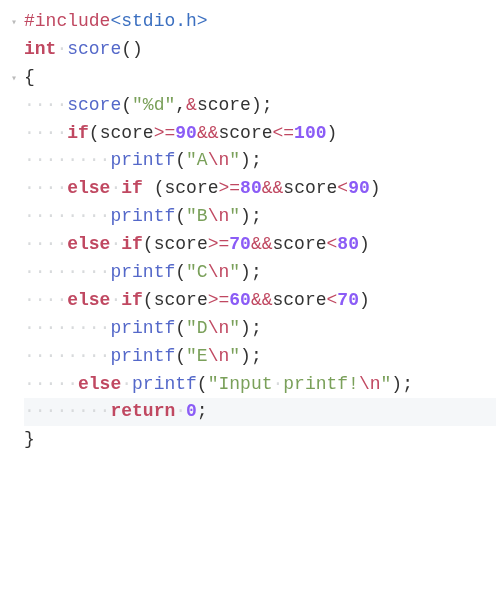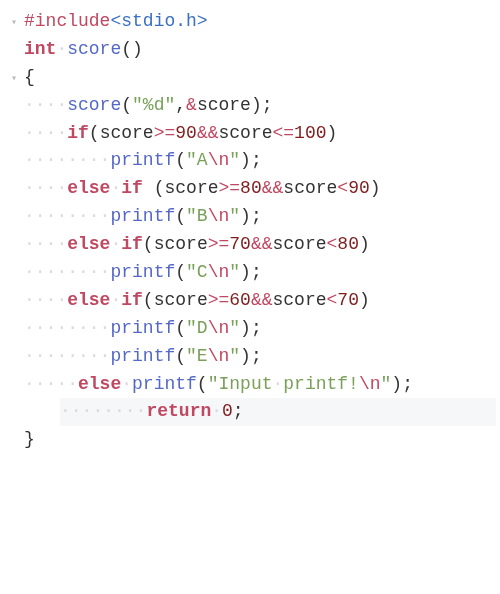--- a/index.html
+++ b/index.html
@@ -27,31 +27,30 @@
     font-size: 11px;
     text-align: center;
     padding-top: 6px;
     user-select: none;
   }
   .line-content {
     flex: 1;
   }
   .line.highlight .line-content {
     background: #f5f7f9;
-    margin-left: 36px;
   }
   .ws { color: #d8dadc; }   
   .pp { color: #c04861; }   
   .hdr { color: #3b6fc0; }  
   .kw { color: #c04861; font-weight: bold; }   
   .fn { color: #5468c9; }   
   .op { color: #333; }      
   .cmp { color: #c04861; }  
   .logic { color: #c04861; }
-  .num { color: #7f1d1d; }  
+  .num { color: #8b5cf6; font-weight: bold; }  
   .str { color: #7aa05a; }  
   .esc { color: #c04861; }  
   .id { color: #333; }      
   .amp { color: #c04861; }  
 
   .fold {
     font-size: 10px;
     color: #bbb;
   }
 </style>

